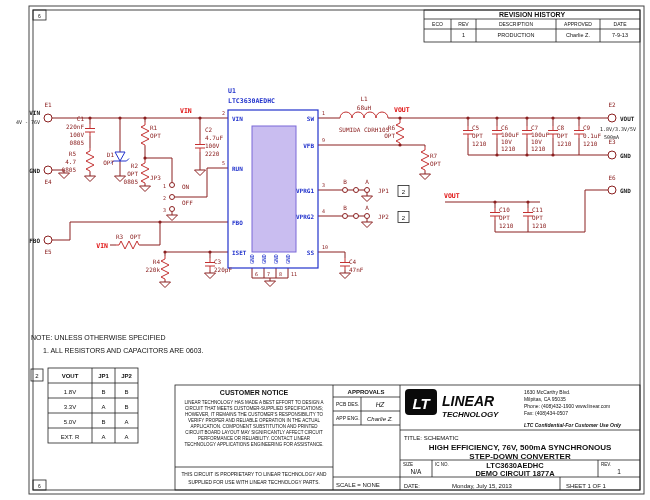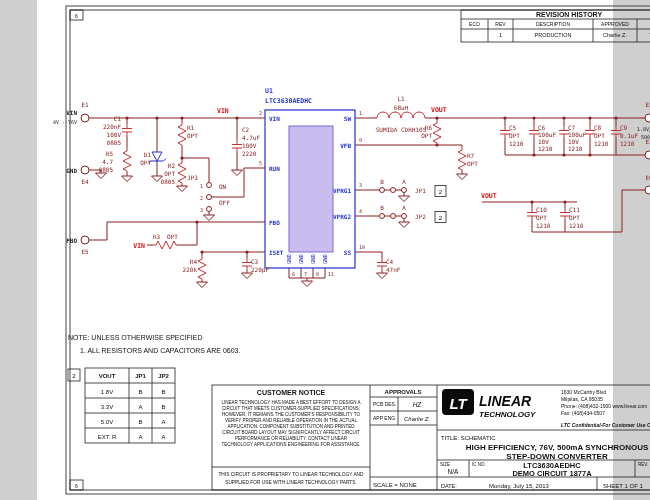--- a/index.html
+++ b/index.html
@@ -1,16 +1,16 @@
 <!DOCTYPE html>
 <html><head>
 <meta charset="utf-8">
 <style>
   html,body{margin:0;padding:0;background:#cfcfcf;}
-  #page{width:576px;height:500px;background:#ffffff;position:relative;margin:0 auto;}
+  #page{width:650px;height:500px;background:#ffffff;position:relative;margin:0 auto;}
   svg{display:block;}
   text{font-family:"DejaVu Sans Mono",monospace;}
   .sans{font-family:"Liberation Sans",sans-serif;}
   .wire{stroke:#8b2020;stroke-width:1;fill:none;}
   .sym{stroke:#c23030;stroke-width:1;fill:none;}
   .blue{stroke:#2233cc;stroke-width:1.2;fill:none;}
   .bluethin{stroke:#2233cc;stroke-width:1;fill:none;}
   .dot{fill:#8b2020;}
   .pad{fill:#ffffff;stroke:#8b2020;stroke-width:1;}
   .frame{stroke:#444;fill:none;stroke-width:1;}

